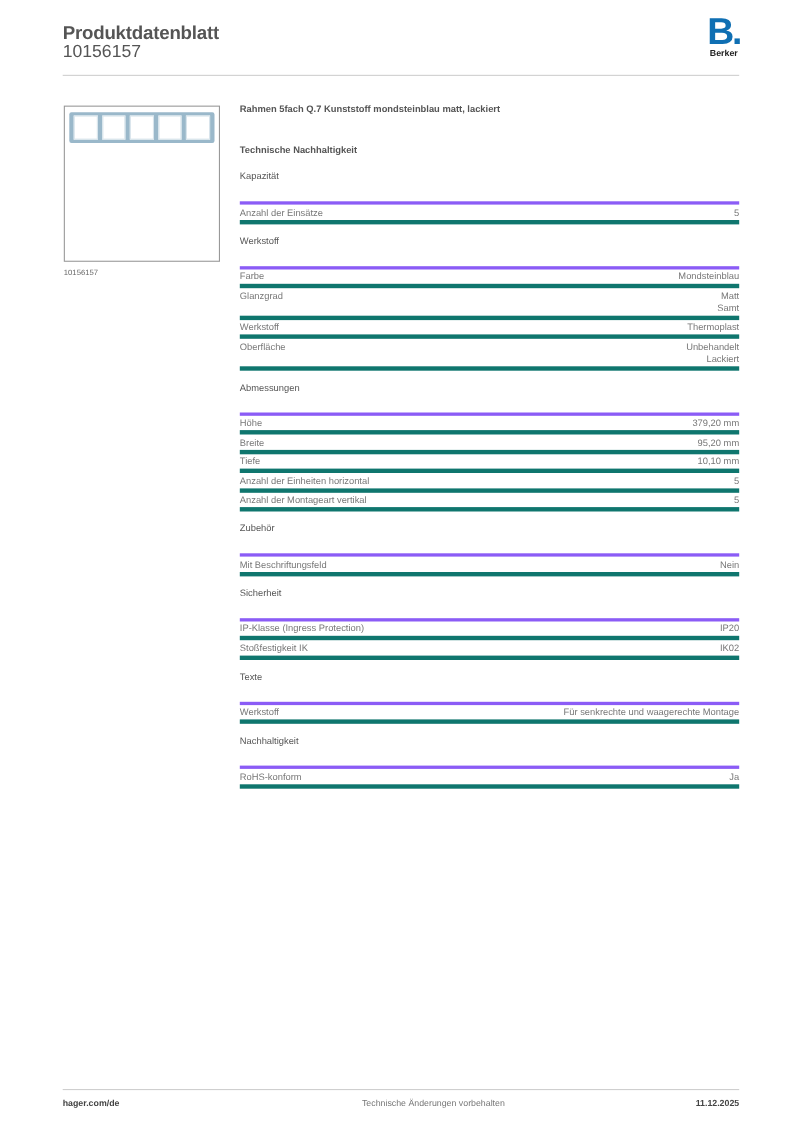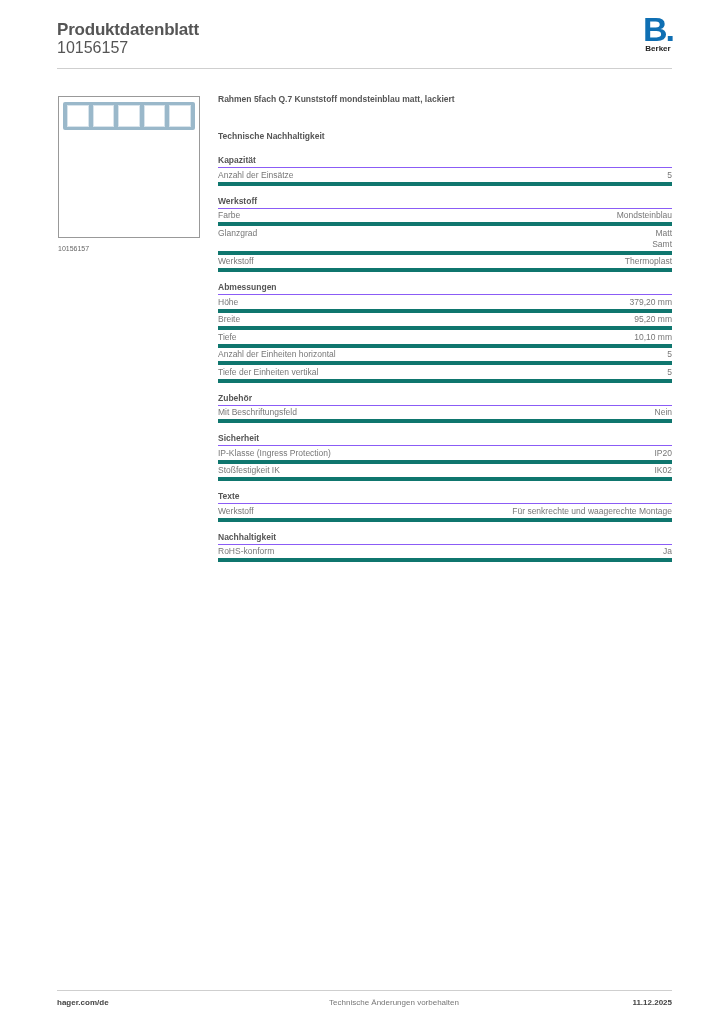--- a/index.html
+++ b/index.html
@@ -12,21 +12,21 @@
   .logo .b span { color:#0f6fb3; }
   .logo .name { font-size:8px; font-weight:bold; color:#222; margin-top:0px; }
   .img-box { position:absolute; left:58px; top:96px; width:142px; height:142px; border:1px solid #999; box-sizing:border-box; }
   .frame { position:absolute; left:4px; top:5px; width:132px; height:28px; background:#9ab8ca; border-radius:2px; display:flex; gap:4px; padding:3px 4px; box-sizing:border-box; }
   .frame .cell { flex:1; background:#fff; border:1px solid #d8e4ec; }
   .img-caption { position:absolute; left:58px; top:245px; font-size:7px; color:#666; }
   .main { position:absolute; left:218px; top:94px; width:454px; }
   .product-title { font-size:8.5px; font-weight:bold; color:#555; height:37px; }
   .section-title-main { font-size:8.5px; font-weight:bold; color:#555; height:23px; }
   .group { margin-bottom:9px; }
-  .group-title { font-size:8.5px; font-weight:bold; color:#555; border-bottom:1px solid #8b5cf6; padding-bottom:1px; line-height:12px; }
+  .group-title { font-size:8.5px; font-weight:normal; color:#555; border-bottom:3px solid #8b5cf6; padding-bottom:17px; line-height:12px; }
   .row { display:flex; justify-content:space-between; font-size:8.5px; color:#777; border-bottom:4px solid #0f766e; line-height:11px; padding:1.5px 0 1px; }
   .row .v { text-align:right; white-space:pre-line; }
   .ftr-line { position:absolute; left:57px; top:990px; width:615px; height:1px; background:#cfcfcf; }
   .ftr-left { position:absolute; left:57px; top:998px; font-size:8px; font-weight:bold; color:#444; }
   .ftr-mid { position:absolute; left:0; width:724px; text-align:center; top:998px; font-size:8px; color:#777;margin-left:32px; }
   .ftr-right { position:absolute; right:52px; top:998px; font-size:8px; font-weight:bold; color:#444; }
 </style>
 </head>
 <body>
 
@@ -68,41 +68,46 @@
         </div>
         <div class="row">
           <span class="l">Glanzgrad</span>
           <span class="v">Matt
 Samt</span>
         </div>
         <div class="row">
           <span class="l">Werkstoff</span>
           <span class="v">Thermoplast</span>
         </div>
+        <div class="row">
+          <span class="l">Oberfläche</span>
+          <span class="v">Unbehandelt
+Lackiert</span>
+        </div>
       </div>
       <div class="group">
         <div class="group-title">Abmessungen</div>
         <div class="row">
           <span class="l">Höhe</span>
           <span class="v">379,20 mm</span>
         </div>
         <div class="row">
           <span class="l">Breite</span>
           <span class="v">95,20 mm</span>
         </div>
         <div class="row">
           <span class="l">Tiefe</span>
           <span class="v">10,10 mm</span>
         </div>
         <div class="row">
           <span class="l">Anzahl der Einheiten horizontal</span>
           <span class="v">5</span>
         </div>
         <div class="row">
-          <span class="l">Tiefe der Einheiten vertikal</span>
+          <span class="l">Anzahl der Montageart vertikal</span>
           <span class="v">5</span>
         </div>
       </div>
       <div class="group">
         <div class="group-title">Zubehör</div>
         <div class="row">
           <span class="l">Mit Beschriftungsfeld</span>
           <span class="v">Nein</span>
         </div>
       </div>

